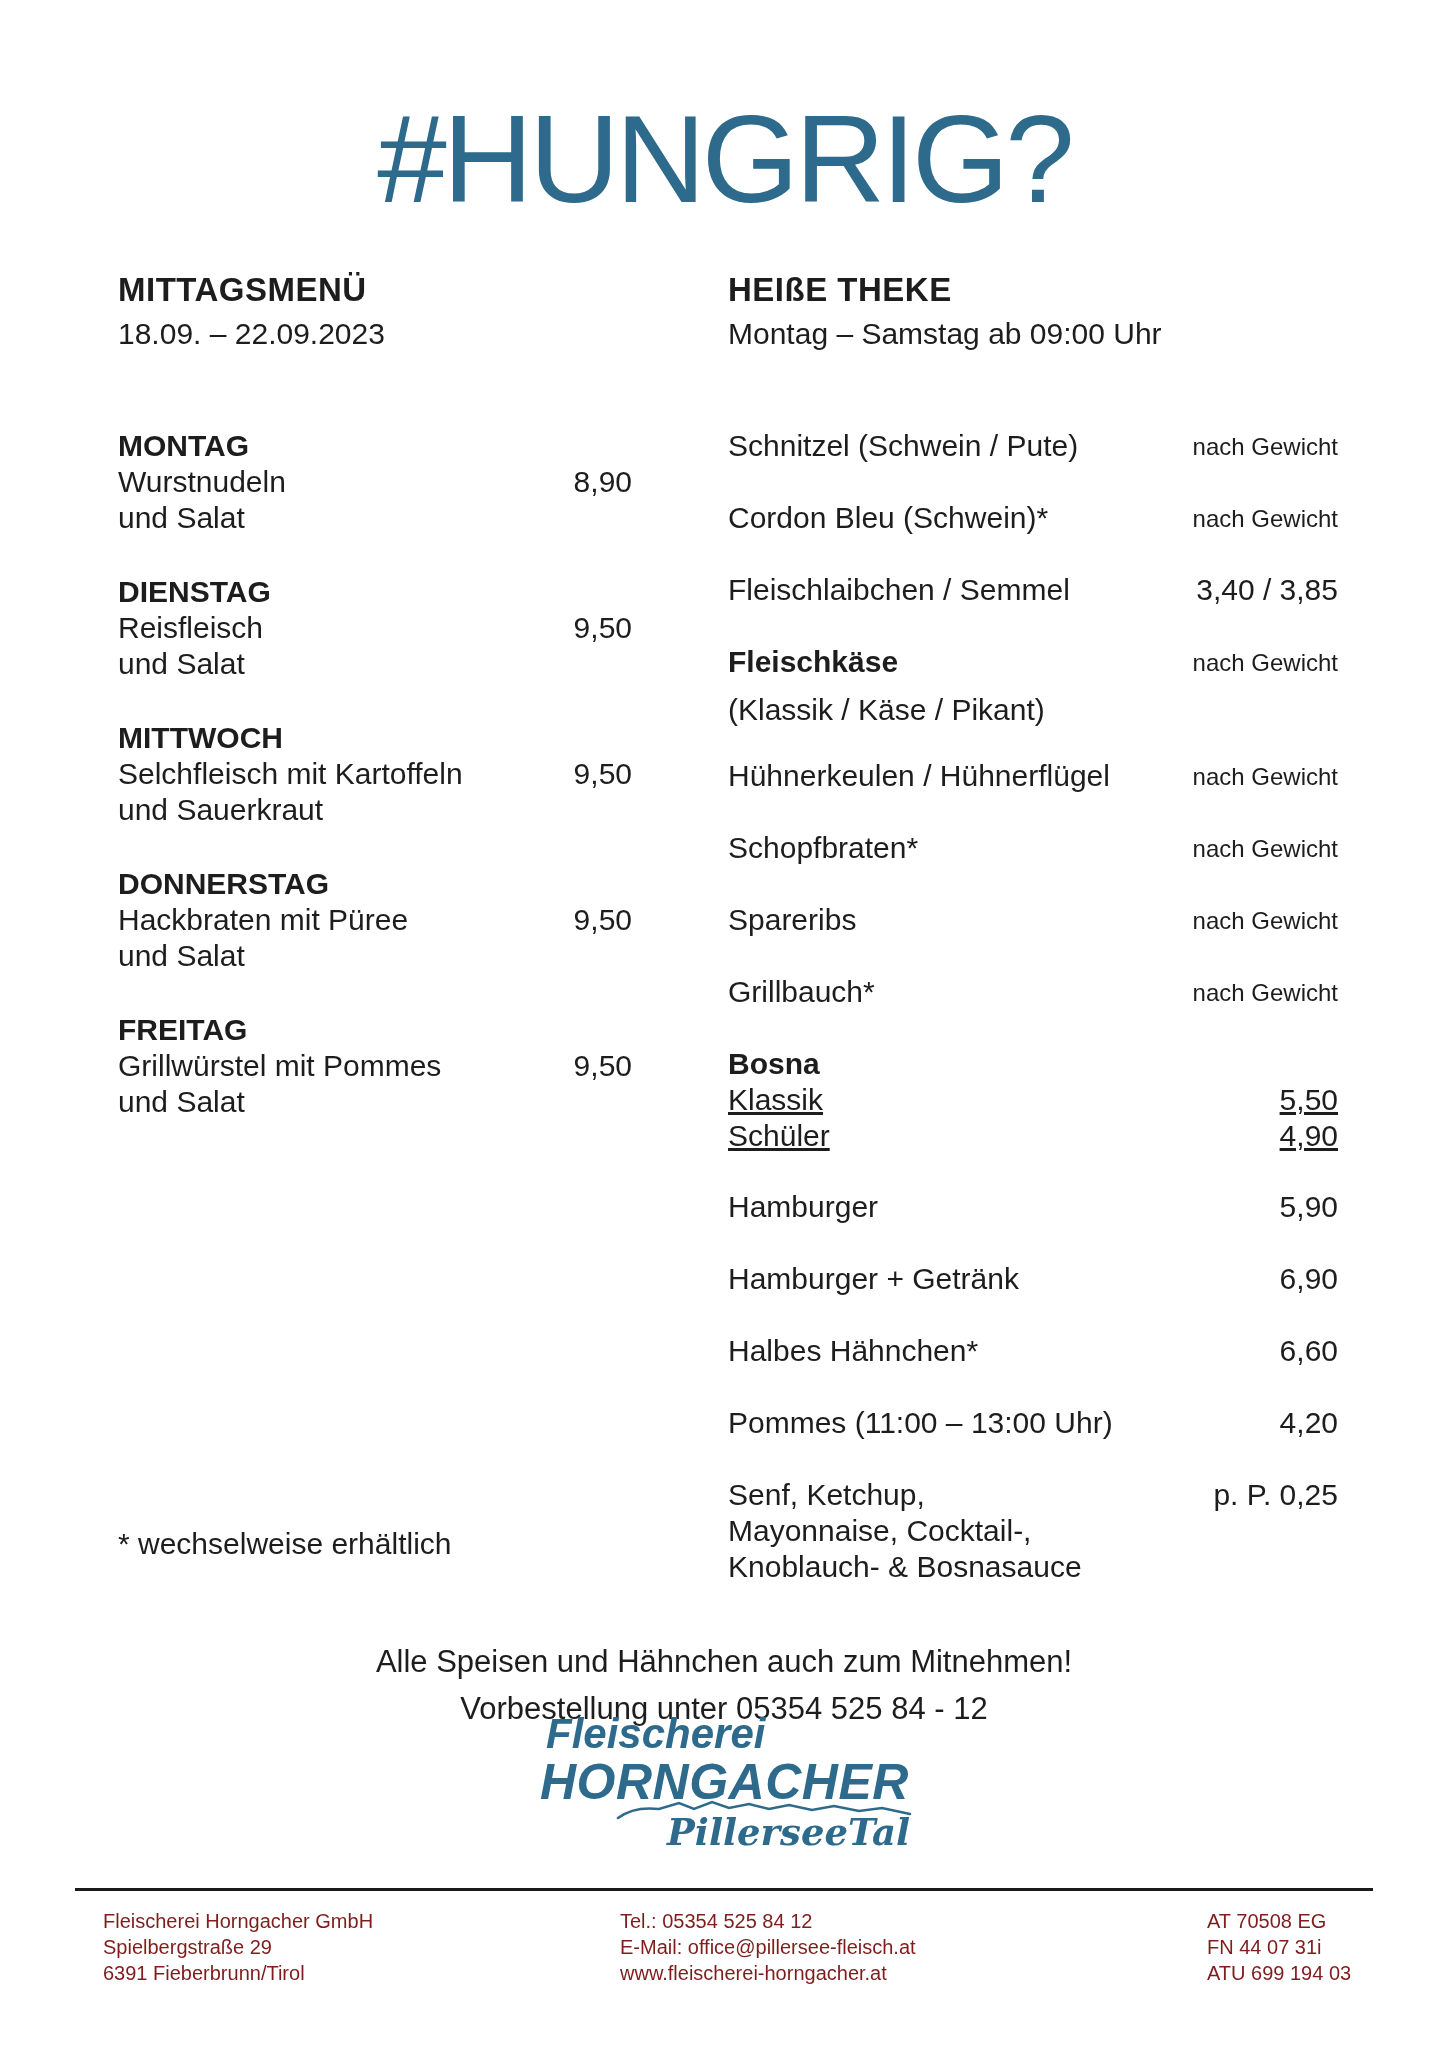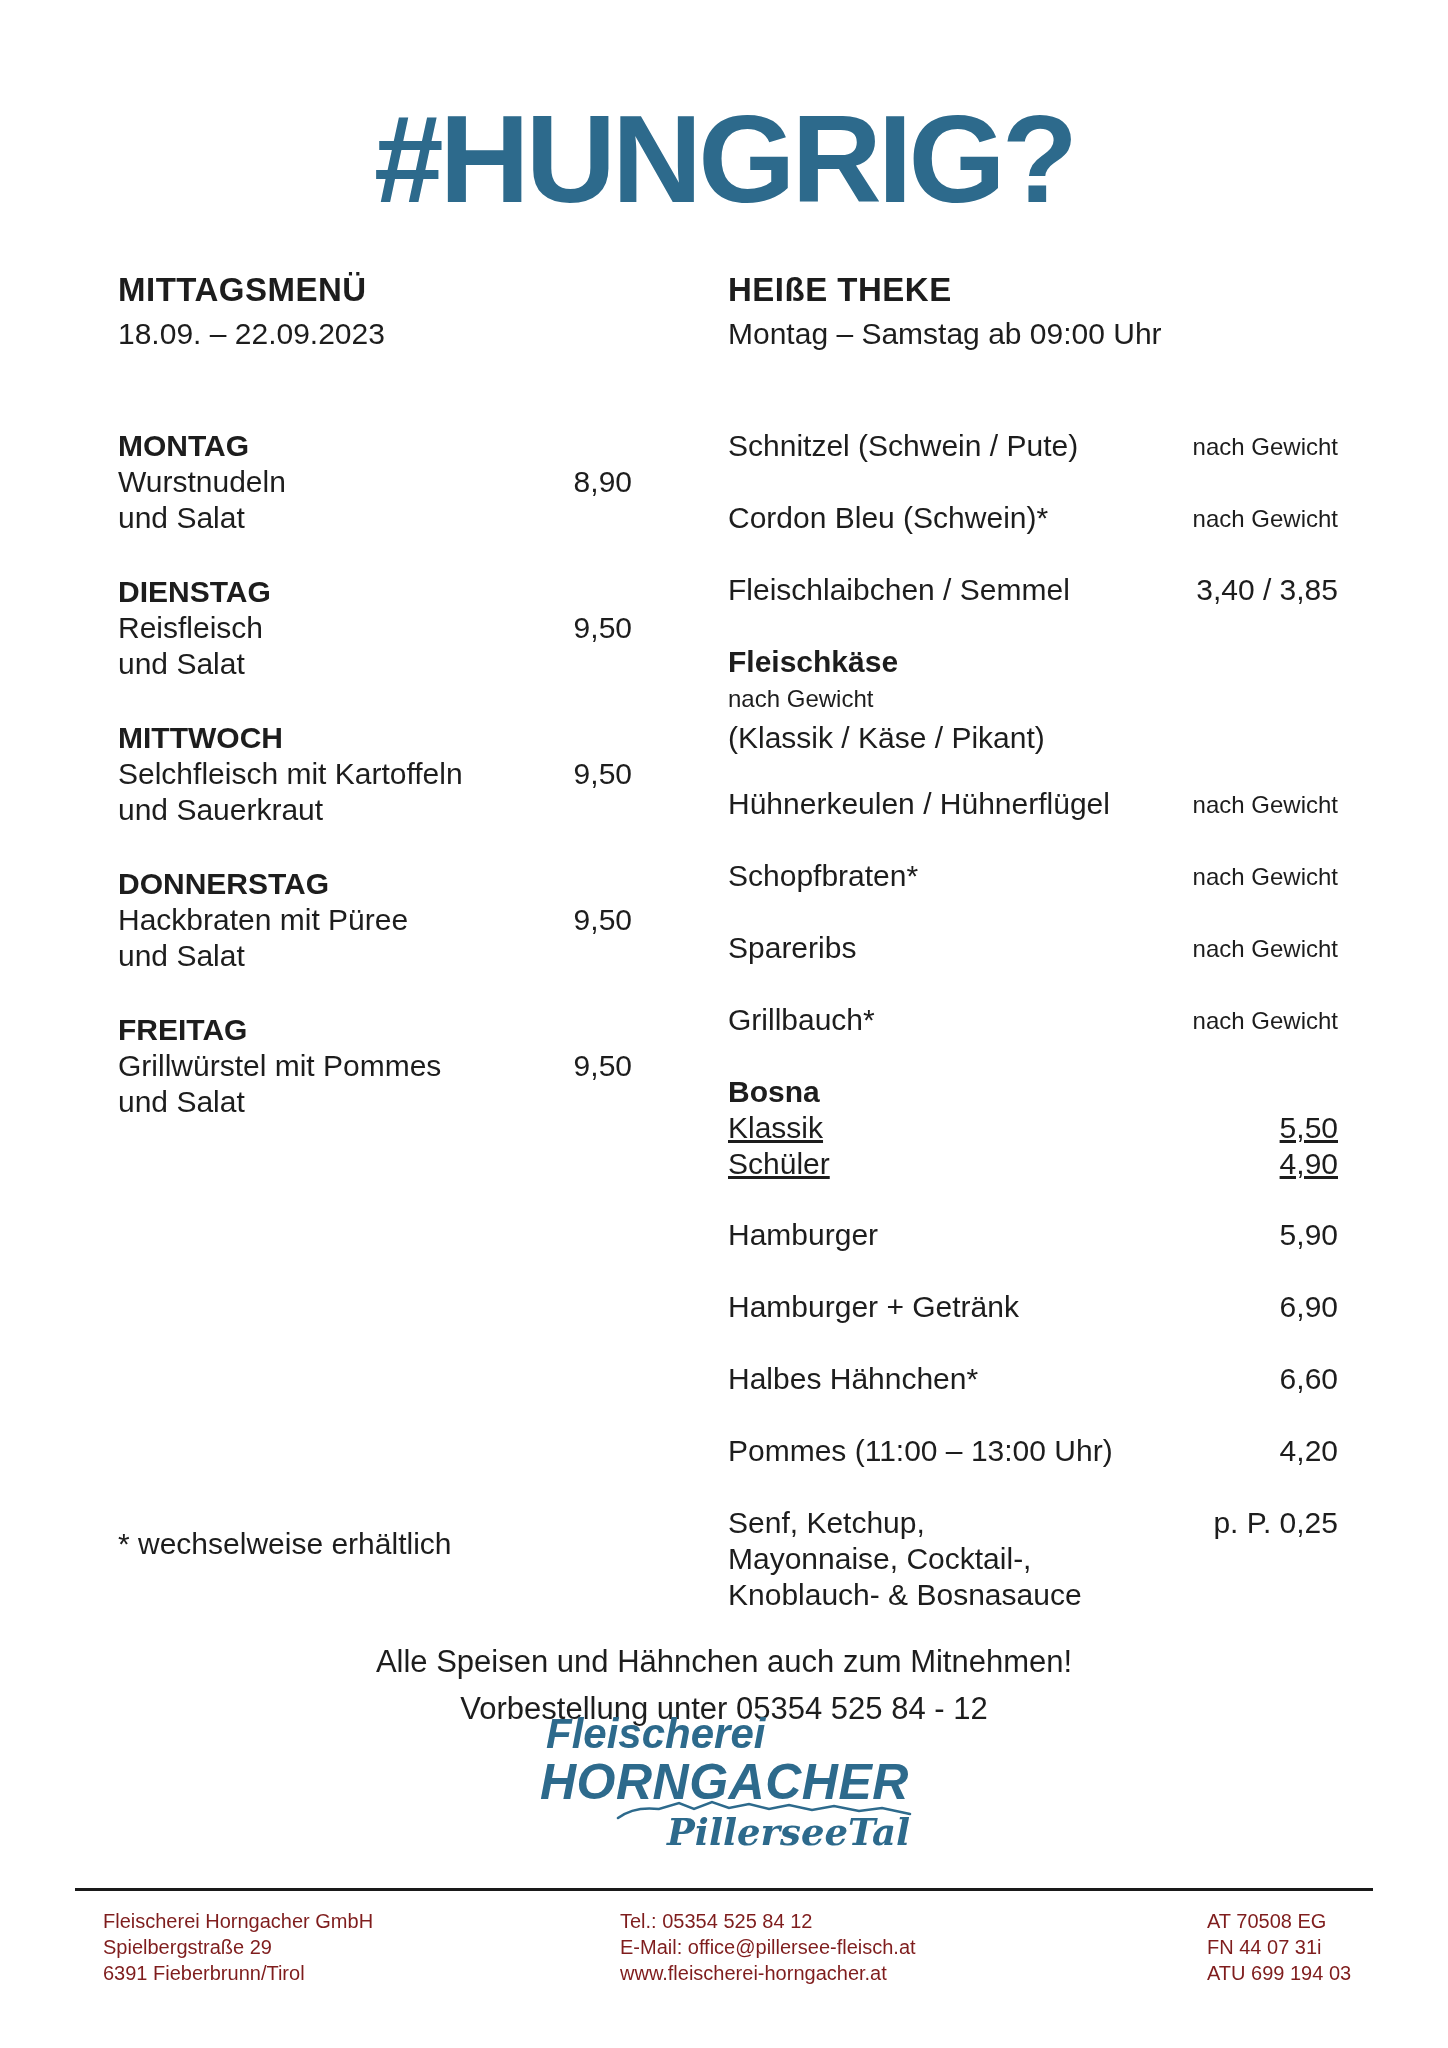--- a/index.html
+++ b/index.html
@@ -10,21 +10,21 @@
     background:#ffffff;
     font-family:"Liberation Sans", sans-serif;
     color:var(--text, #1d1d1d);
     overflow:hidden;
   }
   .title {
     position:absolute;
     top:96px; left:0; right:0;
     text-align:center;
     font-size:125px;
-    font-weight:bold;
+    font-weight:normal;
     letter-spacing:-4px;
     color:var(--accent, #2d6a8c);
     line-height:1;
   }
   .col { position:absolute; top:272px; }
   .col-left  { left:118px; width:514px; }
   .col-right { left:728px; width:610px; }
   .section-heading { font-size:33px; font-weight:bold; letter-spacing:0.5px; line-height:36px; margin:0; }
   .section-sub { font-size:30px; line-height:36px; margin-top:8px; }
 
@@ -145,21 +145,21 @@
         <span class="hot-name">Cordon Bleu (Schwein)*</span>
         <span class="price-weight">nach Gewicht</span>
       </div>
 
       <div class="hot-row">
         <span class="hot-name">Fleischlaibchen / Semmel</span>
         <span class="hot-price">3,40 / 3,85</span>
       </div>
 
       <div class="hot-block">
-        <div class="hot-row" style="margin-bottom:4px;flex-direction:column;">
+        <div class="hot-row" style="margin-bottom:12px;">
           <span class="hot-name bold">Fleischkäse</span>
           <span class="price-weight">nach Gewicht</span>
         </div>
         <div class="hot-detail">(Klassik / Käse / Pikant)</div>
       </div>
 
       <div class="hot-row">
         <span class="hot-name">Hühnerkeulen / Hühnerflügel</span>
         <span class="price-weight">nach Gewicht</span>
       </div>

